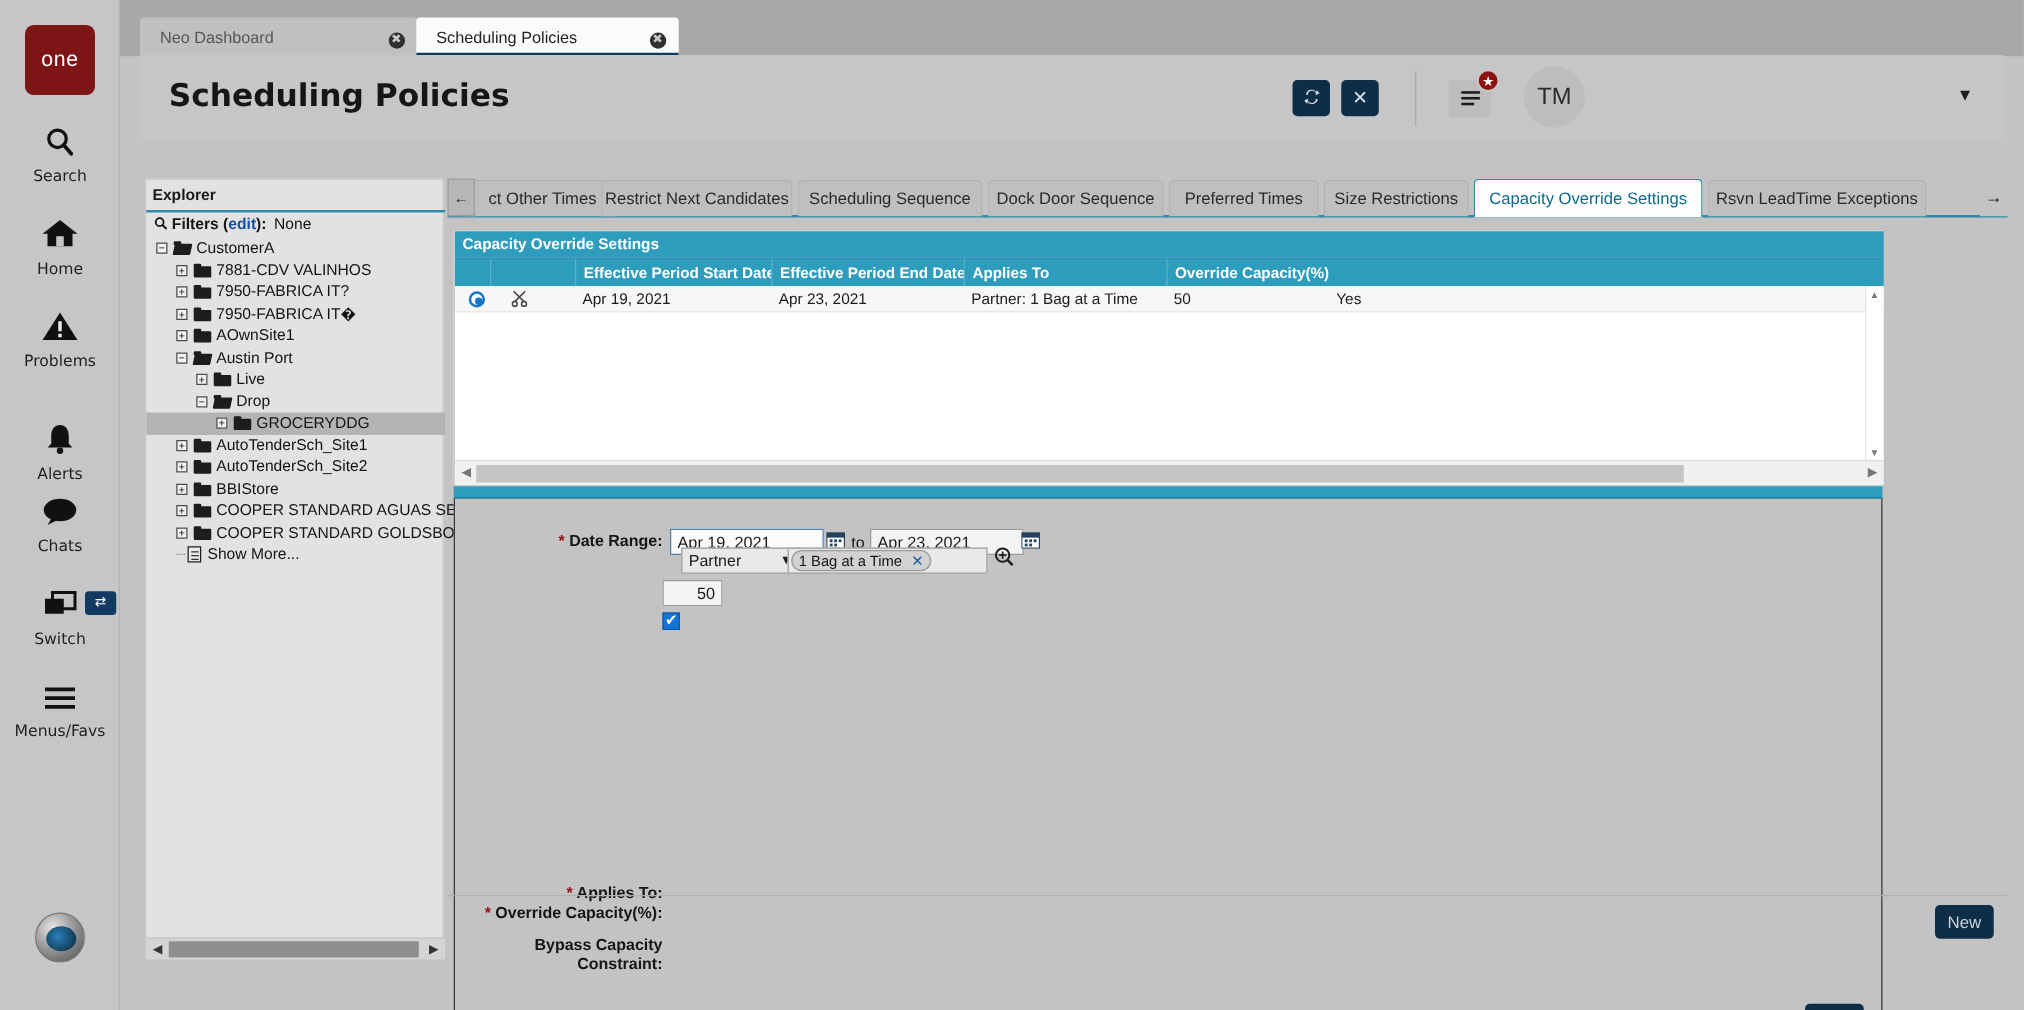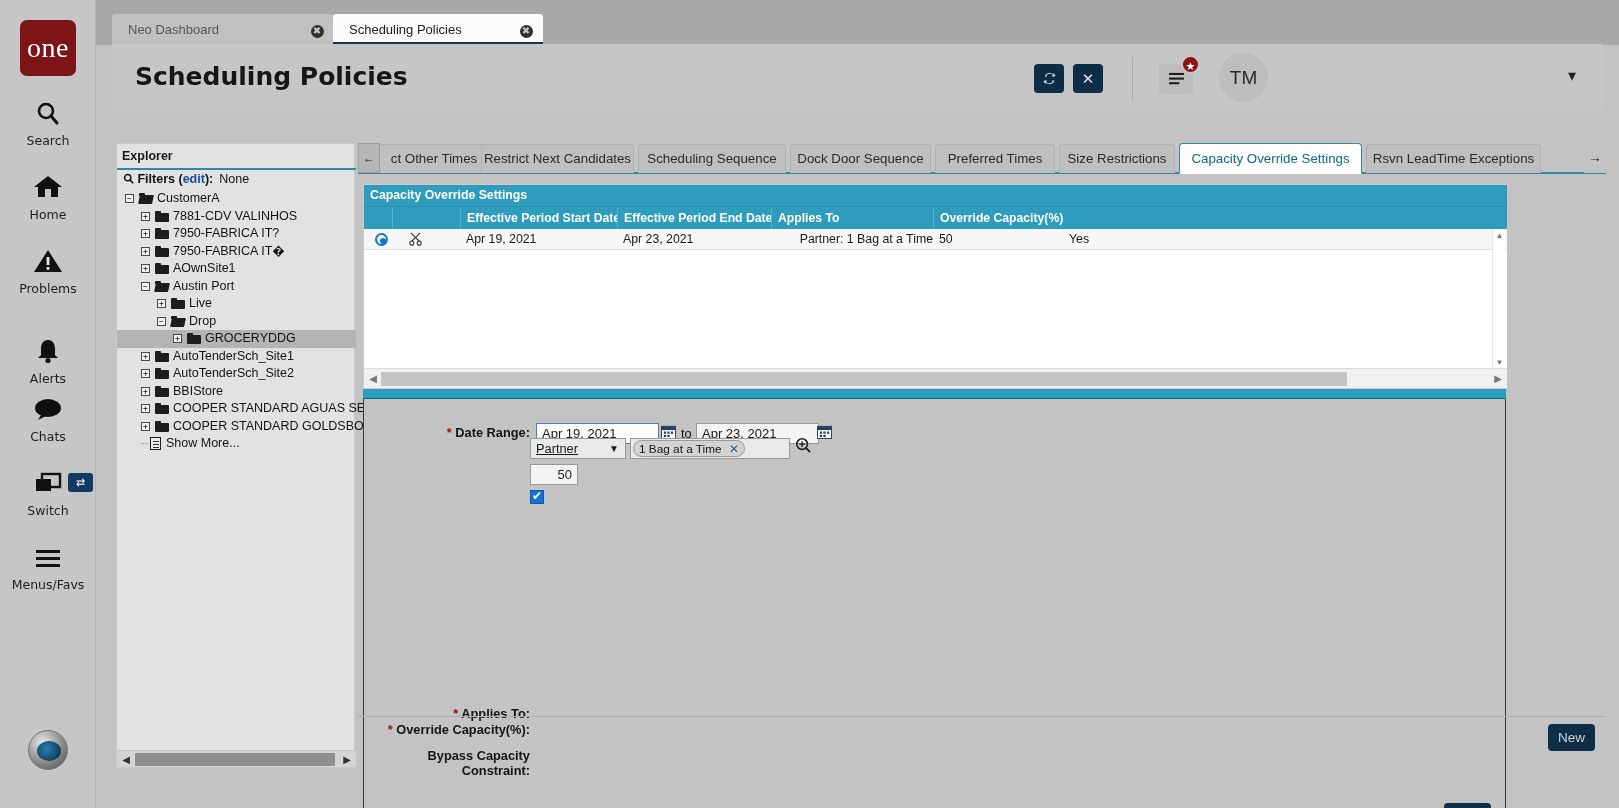--- a/index.html
+++ b/index.html
@@ -19,22 +19,22 @@
     border-right: 1px solid #b5b5b5;
   }
   #brand-logo {
     position: absolute; left: 20px; top: 20px;
     width: 56px; height: 56px;
     background: #7d1416;
     border-radius: 7px;
     display: flex; align-items: center; justify-content: center;
   }
   #brand-logo span {
-    color: #ffffff; font-size: 28px; font-weight: 400;
-    letter-spacing: .5px; font-family: Liberation Serif, serif;
+    color: #ffffff; font-size: 17px; font-weight: 400;
+    letter-spacing: .5px; font-family: Liberation Sans, sans-serif;
   }
   .rail-item {
     position: absolute; left: 0; width: 96px;
     text-align: center; color: #1b1b1b;
     cursor: pointer;
   }
   .rail-item .glyph {
     display: block; height: 32px; line-height: 32px;
     font-size: 27px; color: #111;
   }
@@ -366,25 +366,25 @@
   }
   .finput.focus { background:#fbfbfb; border-color:#4f7fb5; }
   .cal-icon {
     position: absolute; width: 15px; height: 15px;
     font-size: 12px; color: #23415e; cursor: pointer;
   }
   #dr-to {
     position: absolute; font-size: 12.8px; color: #151515;
   }
   #applies-select {
-    position: absolute; left: 172px; top: 295px;
+    position: absolute; left: 187px; top: 295px;
     width: 96px; height: 21px;
     background: #e9e9e9; border: 1px solid #9a9a9a;
     font-size: 12.8px; color: #1a1a1a; line-height: 19px;
-    padding-left: 5px; cursor: pointer; text-decoration: underline;
+    padding-left: 5px; cursor: pointer;
   }
   #applies-select .caret {
     position: absolute; right: 6px; top: 0; font-size: 10px;
   }
   #applies-token-box {
     position: absolute; left: 272px; top: 295px;
     width: 160px; height: 21px;
     background: #e9e9e9; border: 1px solid #9a9a9a;
   }
   #applies-token {
@@ -634,21 +634,21 @@
         <div id="row-scissors">
           <svg width="13" height="15" viewBox="0 0 14 16">
               <line x1="2" y1="2" x2="11" y2="11" stroke="#444" stroke-width="1.3"></line>
               <line x1="12" y1="2" x2="3" y2="11" stroke="#444" stroke-width="1.3"></line>
               <circle cx="3" cy="13" r="2.1" fill="none" stroke="#444" stroke-width="1.3"></circle>
               <circle cx="11" cy="13" r="2.1" fill="none" stroke="#444" stroke-width="1.3"></circle>
             </svg>
         </div>
       <div class="gcell" style="left: 96px; width: 157px;">Apr 19, 2021</div>
           <div class="gcell" style="left: 253px; width: 154px;">Apr 23, 2021</div>
-          <div class="gcell" style="left: 407px; width: 162px; text-align: right;">Partner: 1 Bag at a Time</div>
+          <div class="gcell" style="left: 407px; width: 162px;">Partner: 1 Bag at a Time</div>
           <div class="gcell" style="left: 569px; width: 130px;">50</div>
           <div class="gcell" style="left: 699px; width: 444px;">Yes</div>
         </div>
     </div>
     <div id="grid-vscroll">
       <div class="varrow" style="top:0">▲</div>
       <div class="varrow" style="top:127px">▼</div>
     </div>
     <div id="grid-hscroll">
       <div class="harrow l">◀</div>

